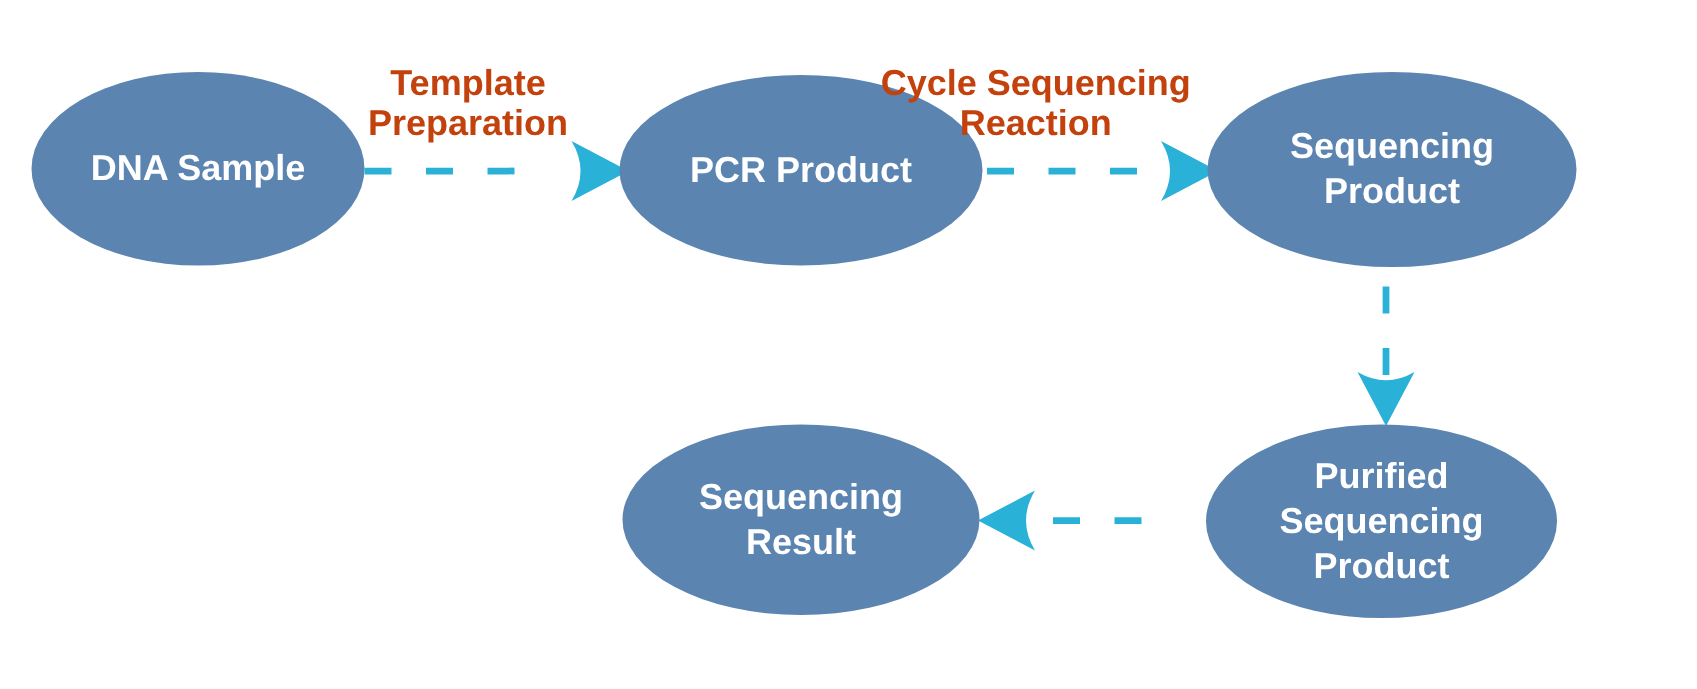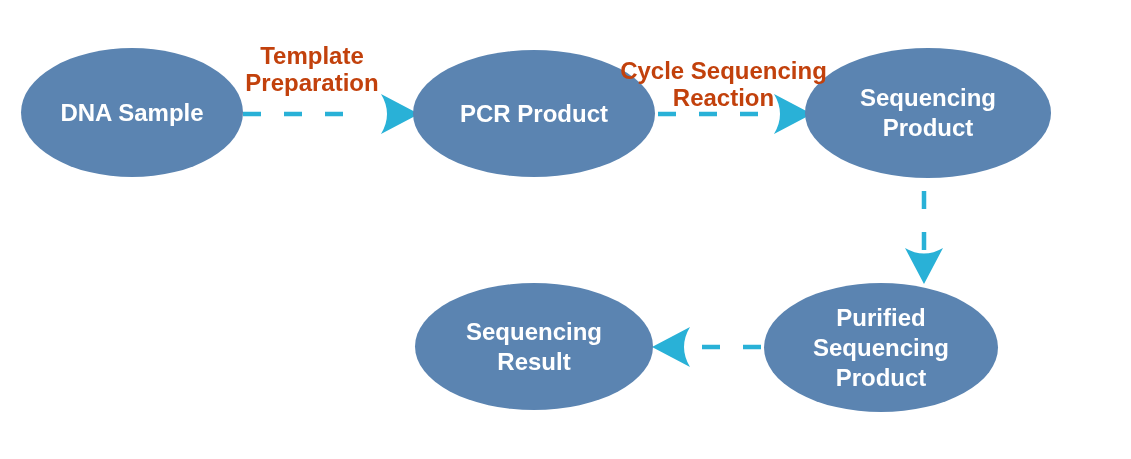--- a/index.html
+++ b/index.html
@@ -29,33 +29,33 @@
     justify-content: center;
     text-align: center;
     font-weight: bold;
     font-size: 24px;
     line-height: 1.25;
     white-space: pre-line;
   }
   .n-dna      { left: 21px;  top: 48px;  width: 222px; height: 129px; }
   .n-pcr      { left: 413px; top: 50px;  width: 242px; height: 127px; }
   .n-seqprod  { left: 805px; top: 48px;  width: 246px; height: 130px; }
-  .n-purified { left: 764px; top: 283px; width: 234px; height: 129px; align-items: center; }
+  .n-purified { left: 804px; top: 283px; width: 234px; height: 129px; align-items: center; }
   .n-result   { left: 415px; top: 283px; width: 238px; height: 127px; }
   .edge-label {
     position: absolute;
     text-align: center;
     font-weight: bold;
     font-size: 24px;
     line-height: 1.14;
     color: #c2410c;
     white-space: pre-line;
   }
   .l-template { left: 212px; top: 42px;  width: 200px; }
-  .l-cycle    { left: 611px; top: 42px;  width: 225px; margin-top: 15px; }
+  .l-cycle    { left: 578px; top: 42px;  width: 225px; }
   .l-sample   { left: 615px; top: 239px; width: 230px; }
 </style>
 </head>
 <body>
 
 <div class="canvas">
 
   <svg class="arrows" viewBox="0 0 1131 459" xmlns="http://www.w3.org/2000/svg">
 
     <g>

